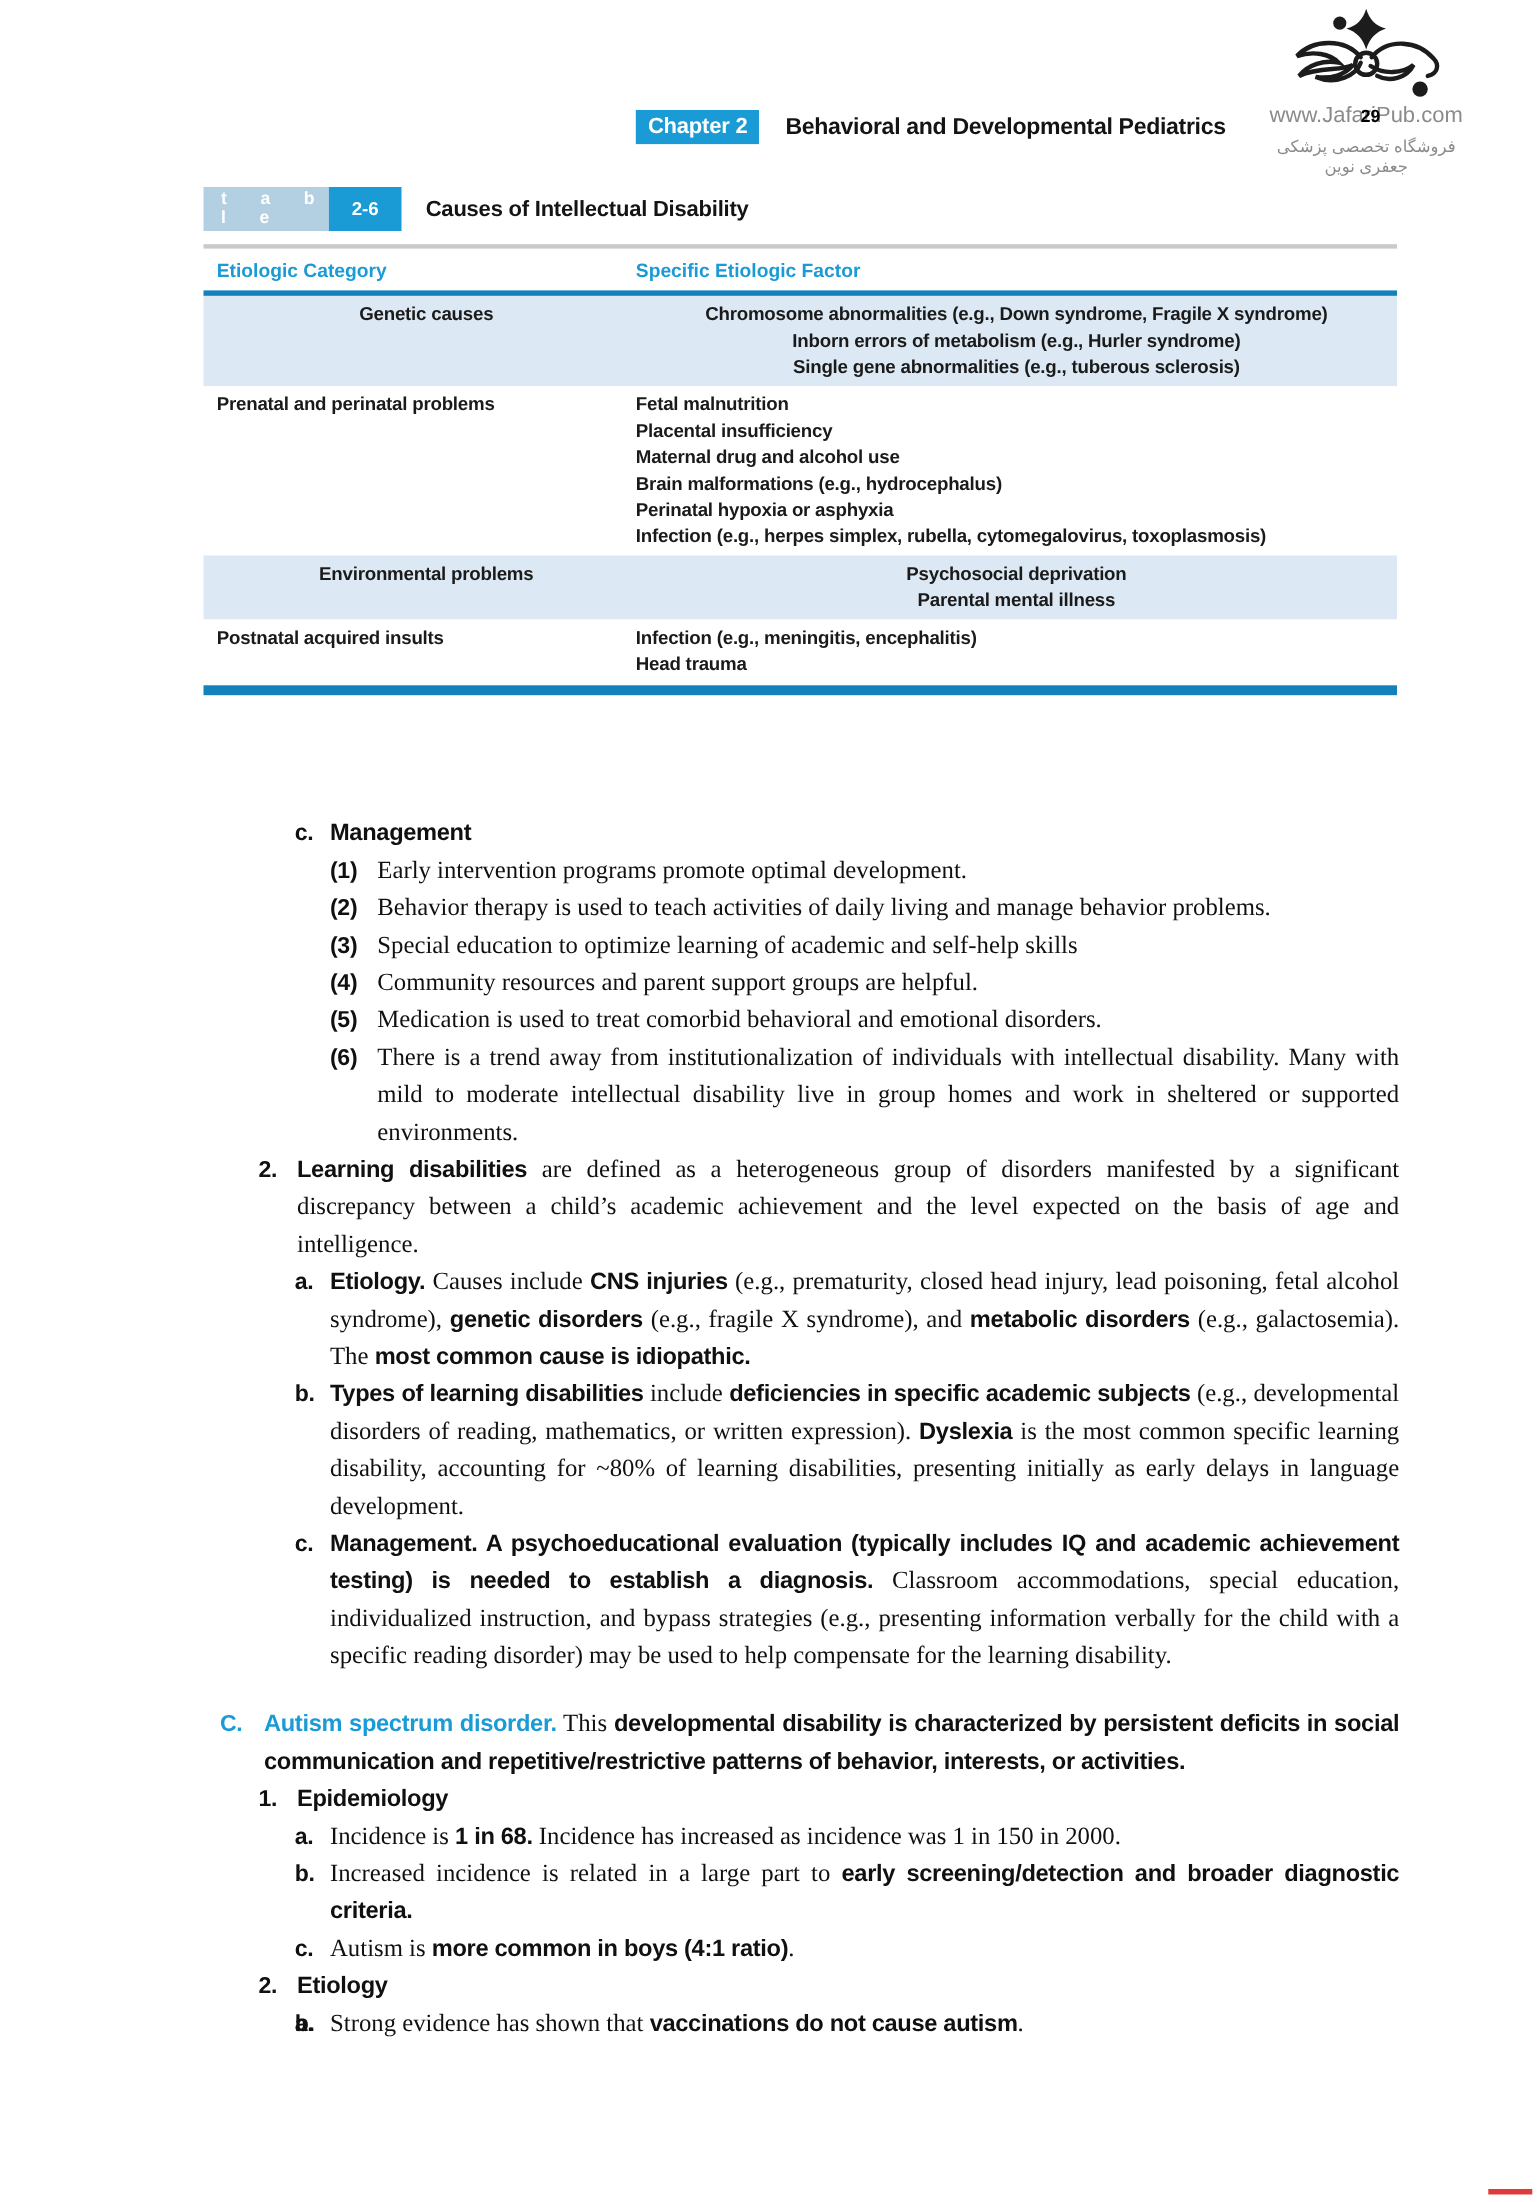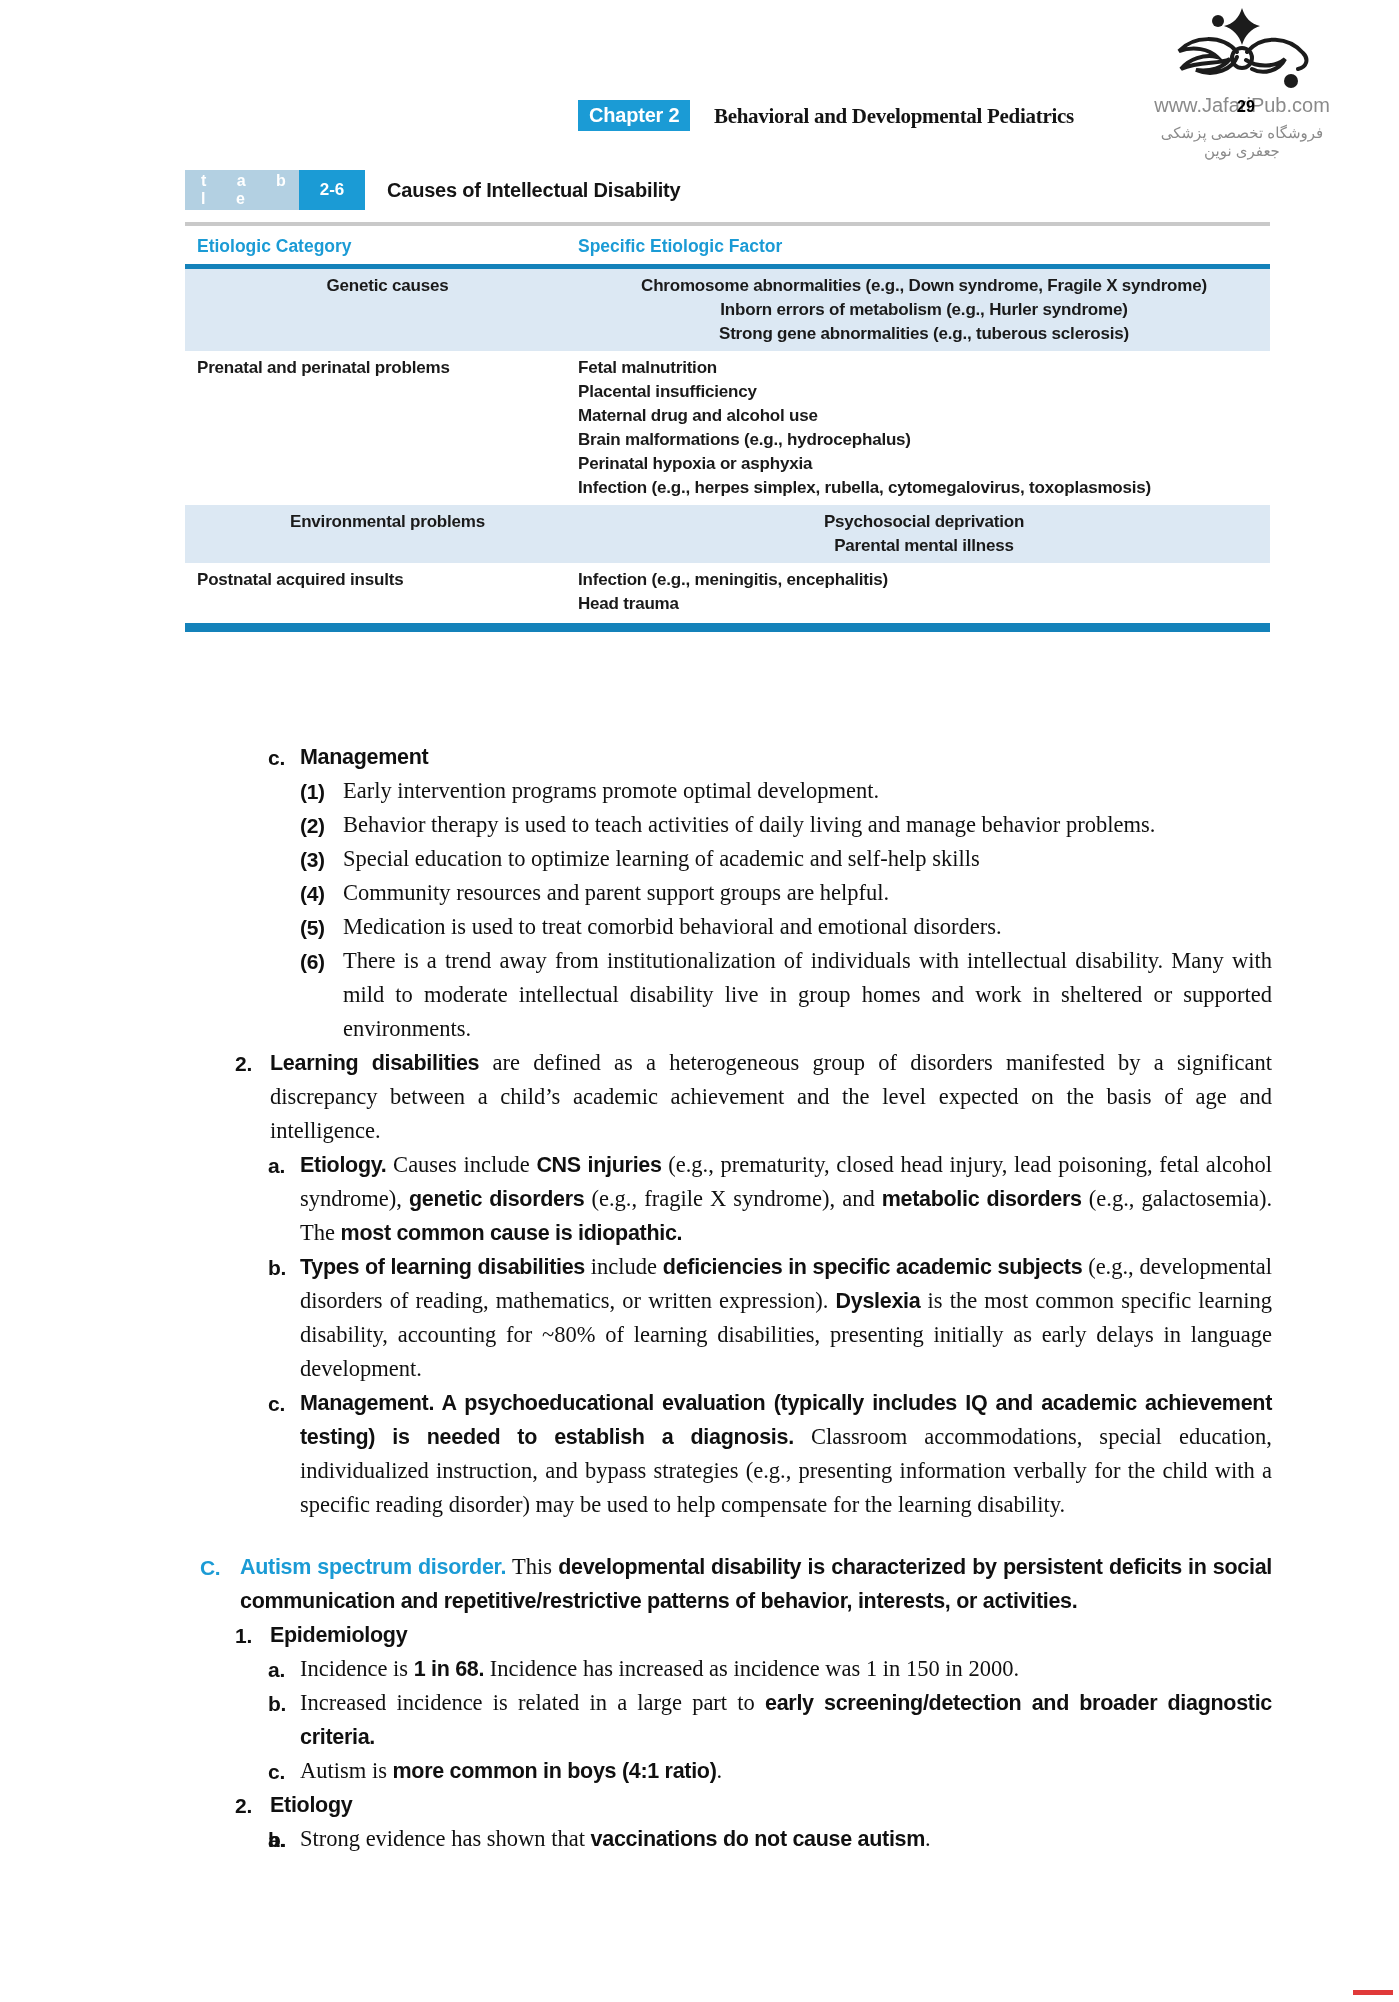--- a/index.html
+++ b/index.html
@@ -11,21 +11,21 @@
     --ink:#141414;
     --wm:#8a8a8a;
   }
   *{box-sizing:border-box;}
   body{margin:0;background:#ffffff;}
   .page{position:relative;width:1399px;height:2002px;background:#ffffff;overflow:hidden;margin:0 auto;}
 
   
   .badge{position:absolute;left:578px;top:100px;background:var(--blue);color:#fff;
     font-family:"Liberation Sans",sans-serif;font-weight:bold;font-size:20px;padding:4px 11px;letter-spacing:-0.2px;text-align:right;}
-  .htitle{position:absolute;left:714px;top:104px;font-family:Liberation Serif, serif;
+  .htitle{position:absolute;left:714px;top:104px;font-family:Liberation Sans, sans-serif;
     font-weight:bold;font-size:21px;letter-spacing:-0.3px;color:var(--ink);}
   .wm{position:absolute;left:1142px;top:6px;width:200px;text-align:center;color:var(--wm);
     font-family:"Liberation Sans",sans-serif;}
   .wm-url{font-size:20px;margin-top:0;}
   .wm-tag{font-size:15px;margin-top:7px;direction:rtl;}
   .pageno{position:absolute;left:1237px;top:98px;font-family:"Liberation Sans",sans-serif;
     font-weight:bold;font-size:16px;color:#000;z-index:2;}
 
   
   .tbl{position:absolute;left:185px;top:170px;width:1085px;font-family:"Liberation Sans",sans-serif;}
@@ -97,21 +97,21 @@
       <div>Etiologic Category</div>
       <div>Specific Etiologic Factor</div>
     </div>
     <div class="t-bluerule"></div>
     <div id="table-rows">
         <div class="t-row shaded">
           <div class="t-cat">Genetic causes</div>
           <div>
             <div class="t-fac">Chromosome abnormalities (e.g., Down syndrome, Fragile X syndrome)</div>
             <div class="t-fac">Inborn errors of metabolism (e.g., Hurler syndrome)</div>
-            <div class="t-fac">Strong gene abnormalities (e.g., tuberous sclerosis)</div>
+            <div class="t-fac">Single gene abnormalities (e.g., tuberous sclerosis)</div>
           </div>
         </div>
         <div class="t-row">
           <div class="t-cat">Prenatal and perinatal problems</div>
           <div>
             <div class="t-fac">Fetal malnutrition</div>
             <div class="t-fac">Placental insufficiency</div>
             <div class="t-fac">Maternal drug and alcohol use</div>
             <div class="t-fac">Brain malformations (e.g., hydrocephalus)</div>
             <div class="t-fac">Perinatal hypoxia or asphyxia</div>

